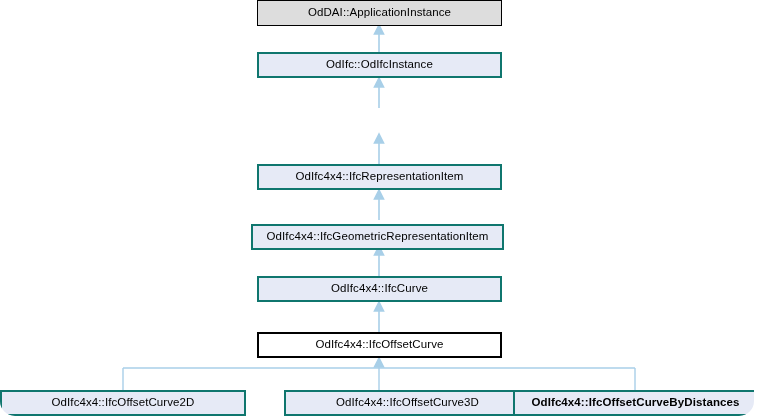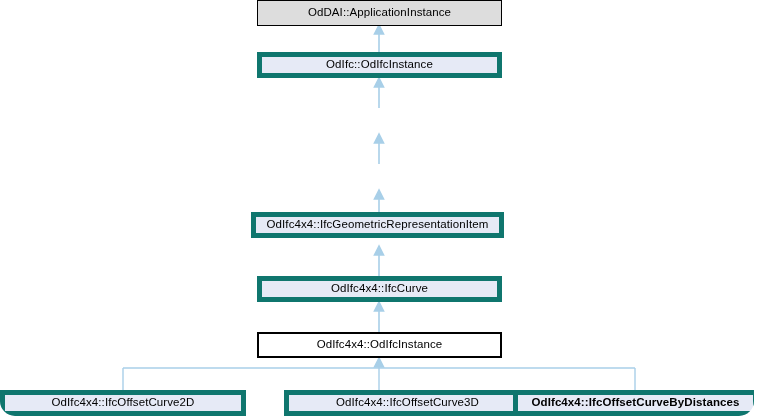--- a/index.html
+++ b/index.html
@@ -43,21 +43,21 @@
     white-space: nowrap;
     overflow: hidden;
     z-index: 2;
   }
   .node.base {
     background: #dddddd;
     border: 1px solid #000000;
   }
   .node.inherited {
     background: #e6eaf6;
-    border: 5px solid #0f766e;
+    border: 2px solid #0f766e;
   }
   .node.current {
     background: #ffffff;
     border: 2px solid #000000;
   }
   .node-label {
     display: block;
     padding: 0 4px;
     text-align: center;
   }
@@ -107,31 +107,34 @@
 
   <div class="node base" style="left:257px; top:0px; width:245px; height:26px;">
     <span class="node-label">OdDAI::ApplicationInstance</span>
   </div>
 
   <div class="node inherited" style="left:257px; top:52px; width:245px; height:26px;">
     <span class="node-label">OdIfc::OdIfcInstance</span>
   </div>
 
 
+  <div class="node inherited" style="left:257px; top:164px; width:245px; height:26px;">
+    <span class="node-label">OdIfc4x4::IfcRepresentationItem</span>
+  </div>
 
-  <div class="node inherited" style="left:251px; top:212px; width:253px; height:26px;">
+  <div class="node inherited" style="left:251px; top:224px; width:253px; height:26px;">
     <span class="node-label">OdIfc4x4::IfcGeometricRepresentationItem</span>
   </div>
 
   <div class="node inherited" style="left:257px; top:276px; width:245px; height:26px;align-items:center;">
     <span class="node-label">OdIfc4x4::IfcCurve</span>
   </div>
 
   <div class="node current" style="left:257px; top:332px; width:245px; height:26px;">
-    <span class="node-label">OdIfc4x4::OdIfcInstance</span>
+    <span class="node-label">OdIfc4x4::IfcOffsetCurve</span>
   </div>
 
   <div class="node inherited" style="left:0px; top:390px; width:246px; height:26px;justify-content:center;">
     <span class="node-label">OdIfc4x4::IfcOffsetCurve2D</span>
   </div>
 
   <div class="node inherited" style="left:256px; top:390px; width:247px; height:26px;margin-left:28px;">
     <span class="node-label">OdIfc4x4::IfcOffsetCurve3D</span>
   </div>
 

